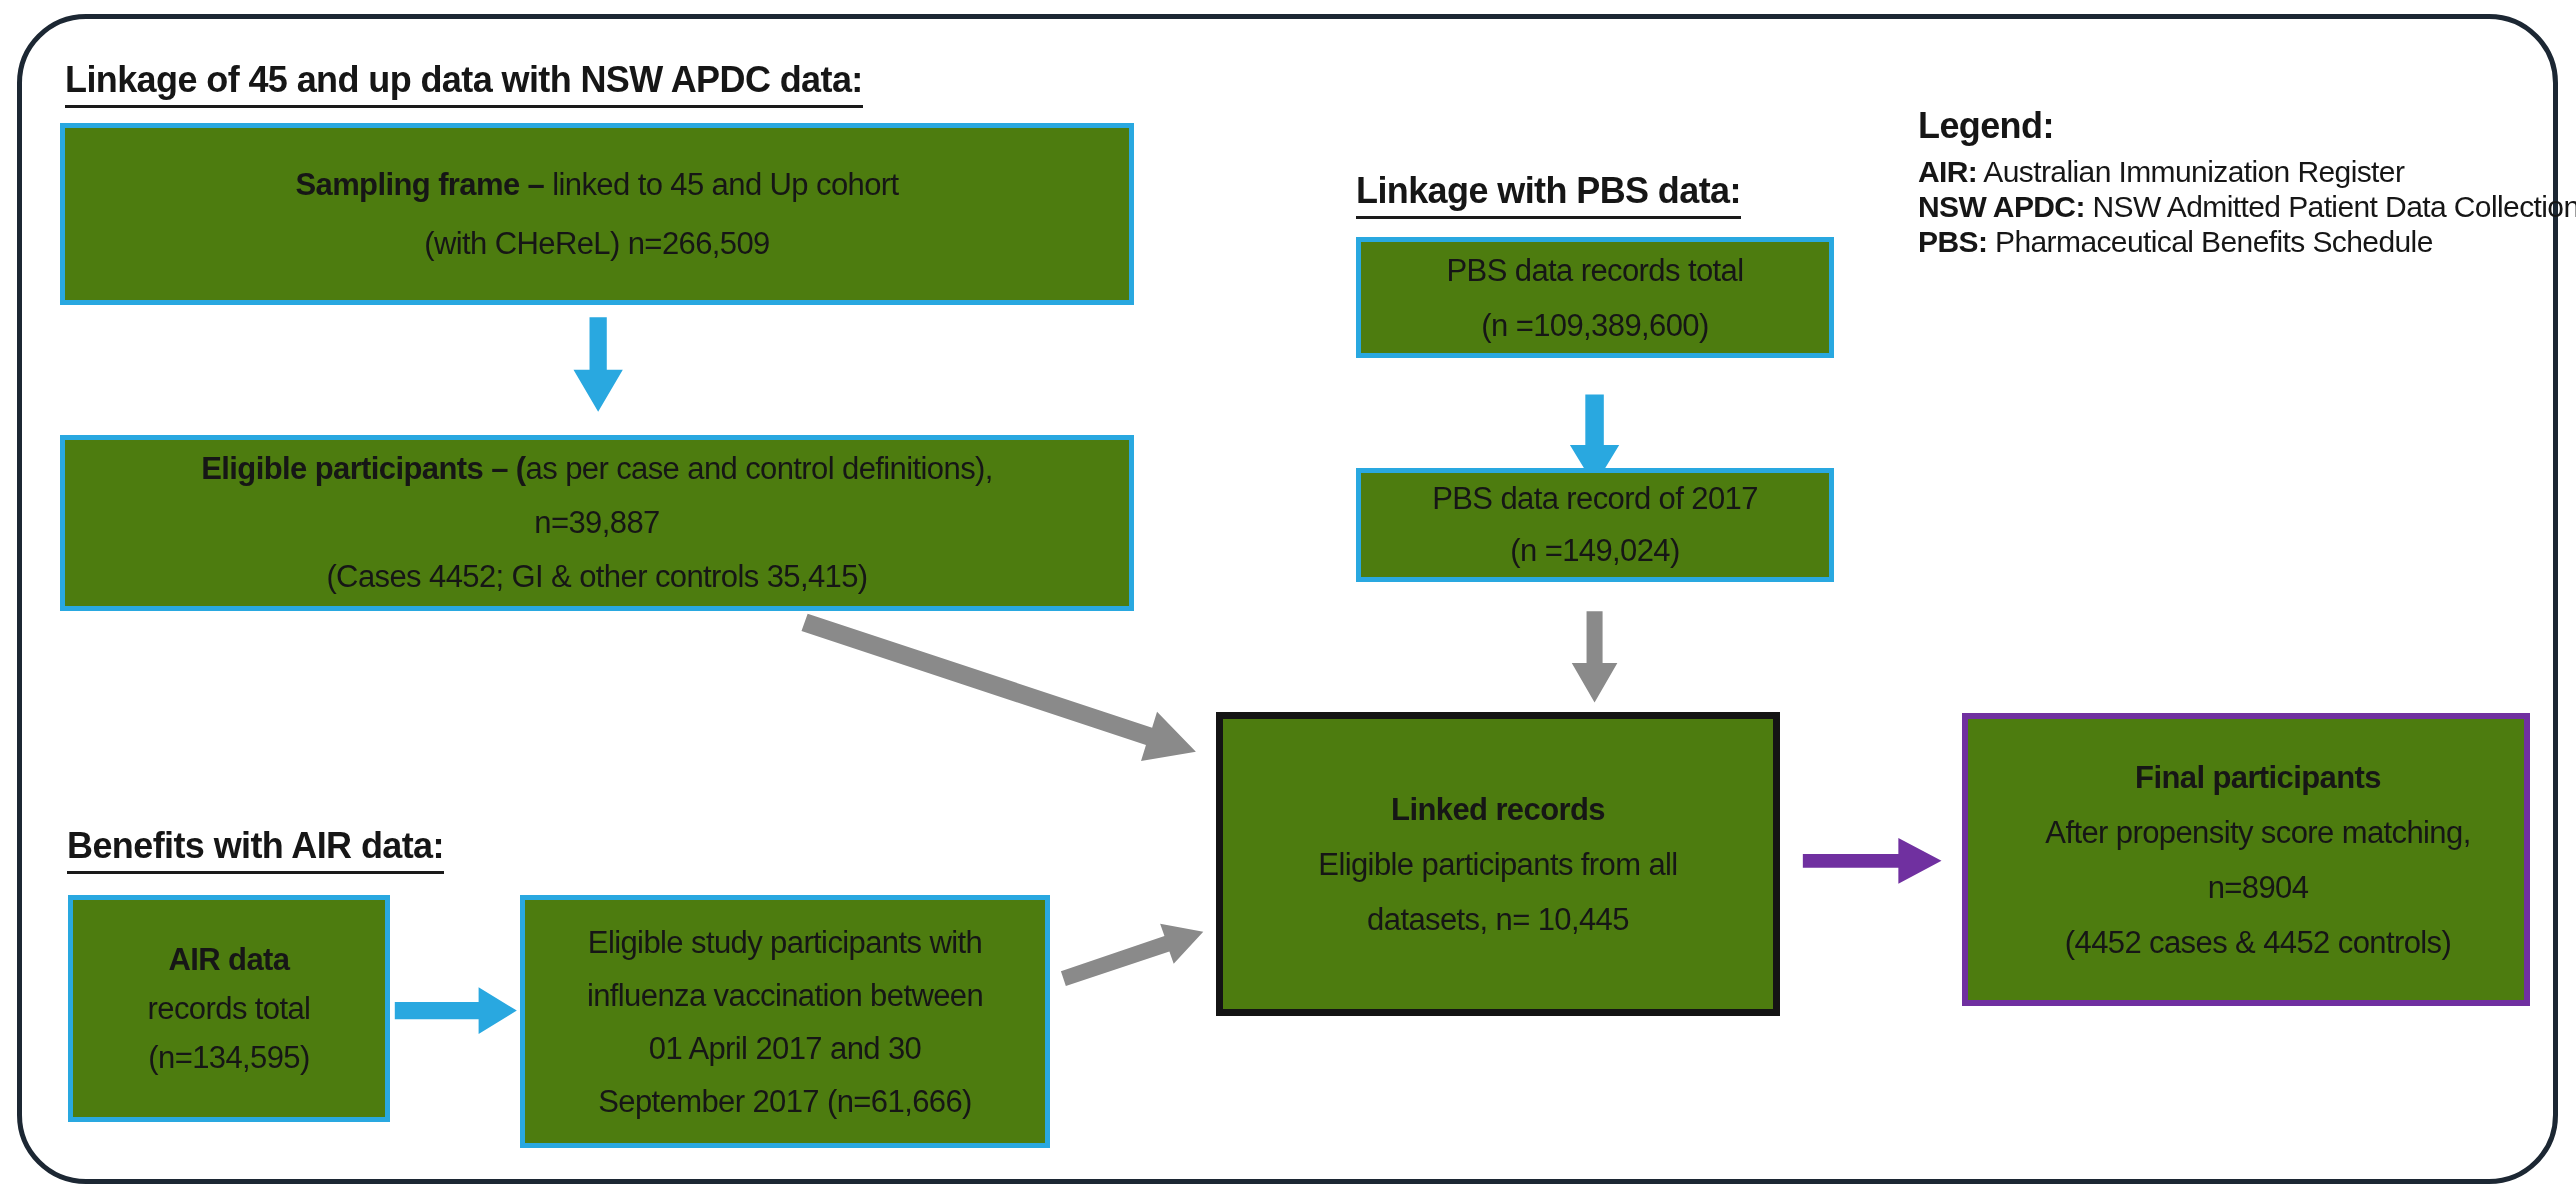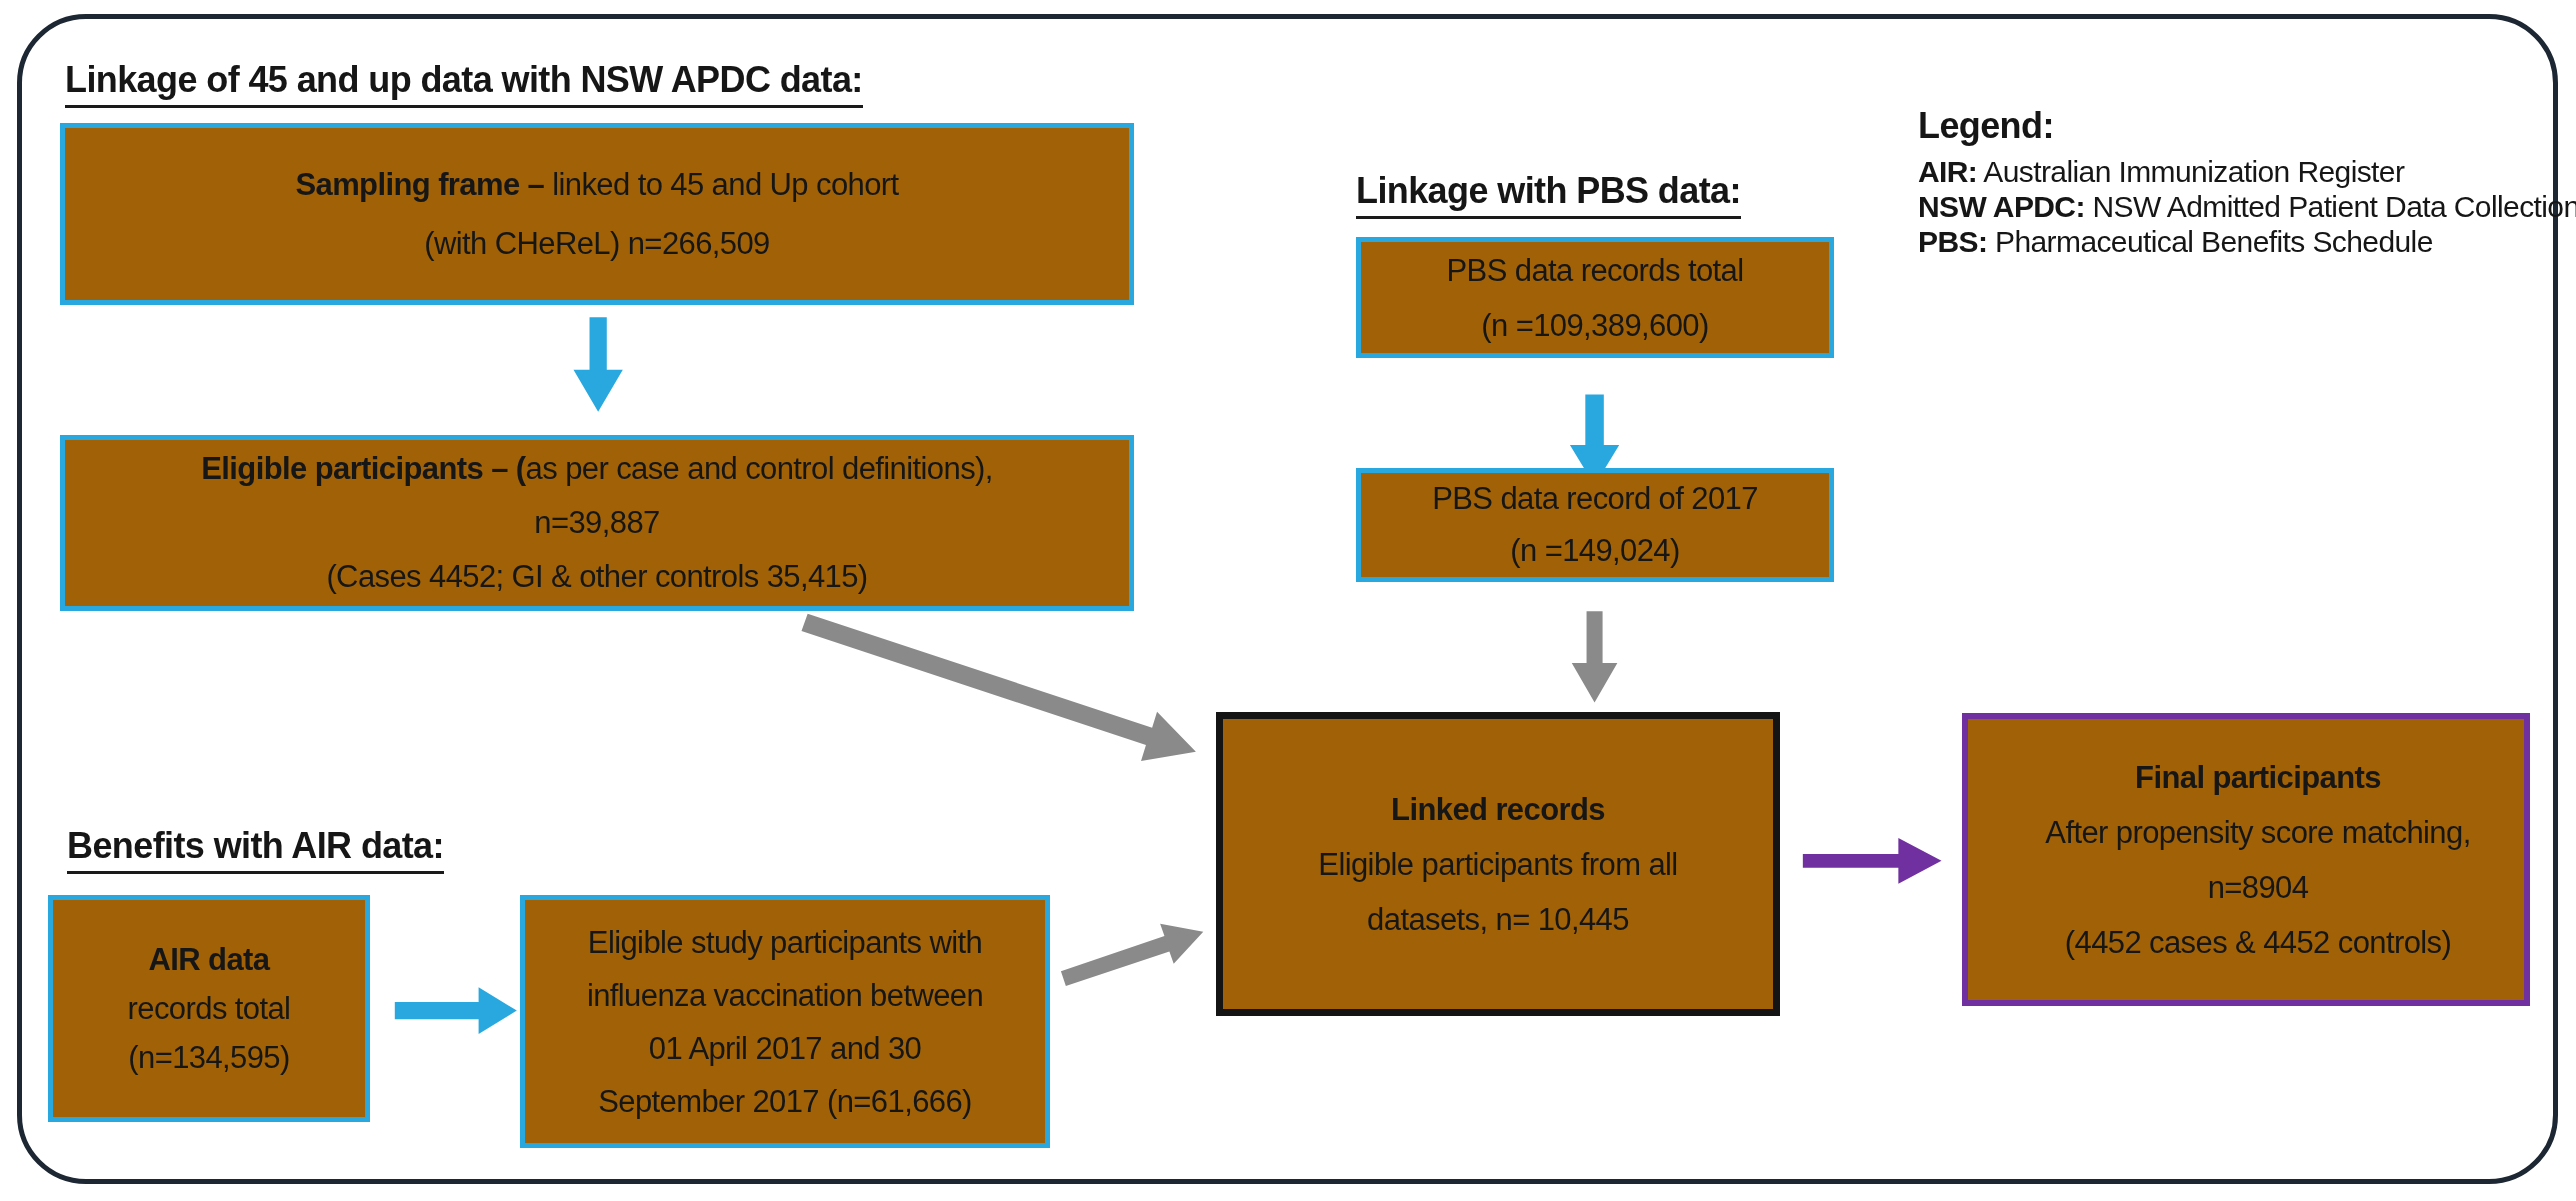--- a/index.html
+++ b/index.html
@@ -15,21 +15,21 @@
   .arrows{position:absolute;left:0;top:0;pointer-events:none;}
   .arr-blue{fill:var(--blue,#29A8E0);}
   .arr-gray{fill:var(--gray,#8A8A8A);}
   .arr-purple{fill:var(--purple,#7030A0);}
   .h{
     position:absolute;font-size:36px;font-weight:bold;letter-spacing:-0.6px;
     border-bottom:3.7px solid #1a1a1a;padding-bottom:4.3px;white-space:nowrap;
   }
   .box{
     position:absolute;display:flex;flex-direction:column;align-items:center;justify-content:center;
-    text-align:center;background:#a16207;
+    text-align:center;background:#4d7c0f;
   }
   .blue-box{border:5.5px solid var(--blue,#29A8E0);}
   .black-box{border:7.4px solid var(--boxblack,#141414);}
   .purple-box{border:6.2px solid var(--purple,#7030A0);}
   .ln{font-size:31px;letter-spacing:-0.6px;white-space:nowrap;}
   .lh95 .ln{line-height:59px;}
   .lh90 .ln{line-height:55px;}
   .lh88 .ln{line-height:54px;}
   .lh86 .ln{line-height:53px;}
   .lh85 .ln{line-height:52px;}
@@ -95,21 +95,21 @@
 
   <div class="box purple-box lh90" style="left:1962px;top:713px;width:568px;height:293px;padding-left:24px;">
     <div class="ln"><b>Final participants</b></div>
     <div class="ln">After propensity score matching,</div>
     <div class="ln">n=8904</div>
     <div class="ln">(4452 cases &amp; 4452 controls)</div>
   </div>
 
   <div class="h" style="left:67px;top:825px;">Benefits with AIR data:</div>
 
-  <div class="box blue-box lh80" style="left:48px;top:895px;width:322px;height:227px;">
+  <div class="box blue-box lh80" style="left:68px;top:895px;width:322px;height:227px;">
     <div class="ln"><b>AIR data</b></div>
     <div class="ln">records total</div>
     <div class="ln">(n=134,595)</div>
   </div>
 
   <div class="box blue-box lh86" style="left:520px;top:895px;width:530px;height:253px;">
     <div class="ln">Eligible study participants with</div>
     <div class="ln">influenza vaccination between</div>
     <div class="ln">01 April 2017 and 30</div>
     <div class="ln">September 2017 (n=61,666)</div>

